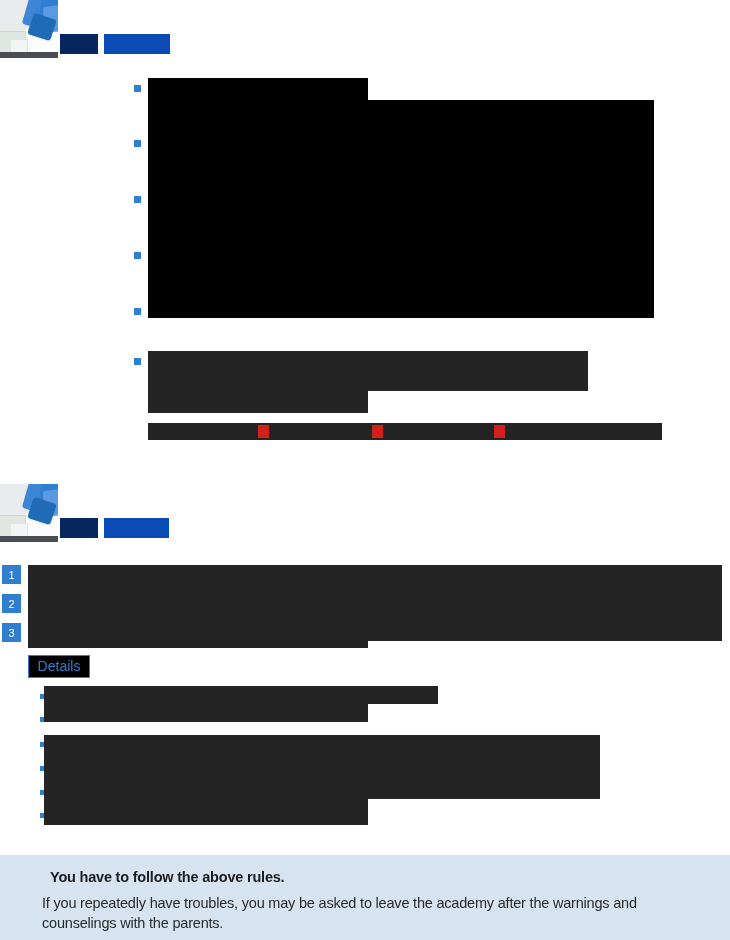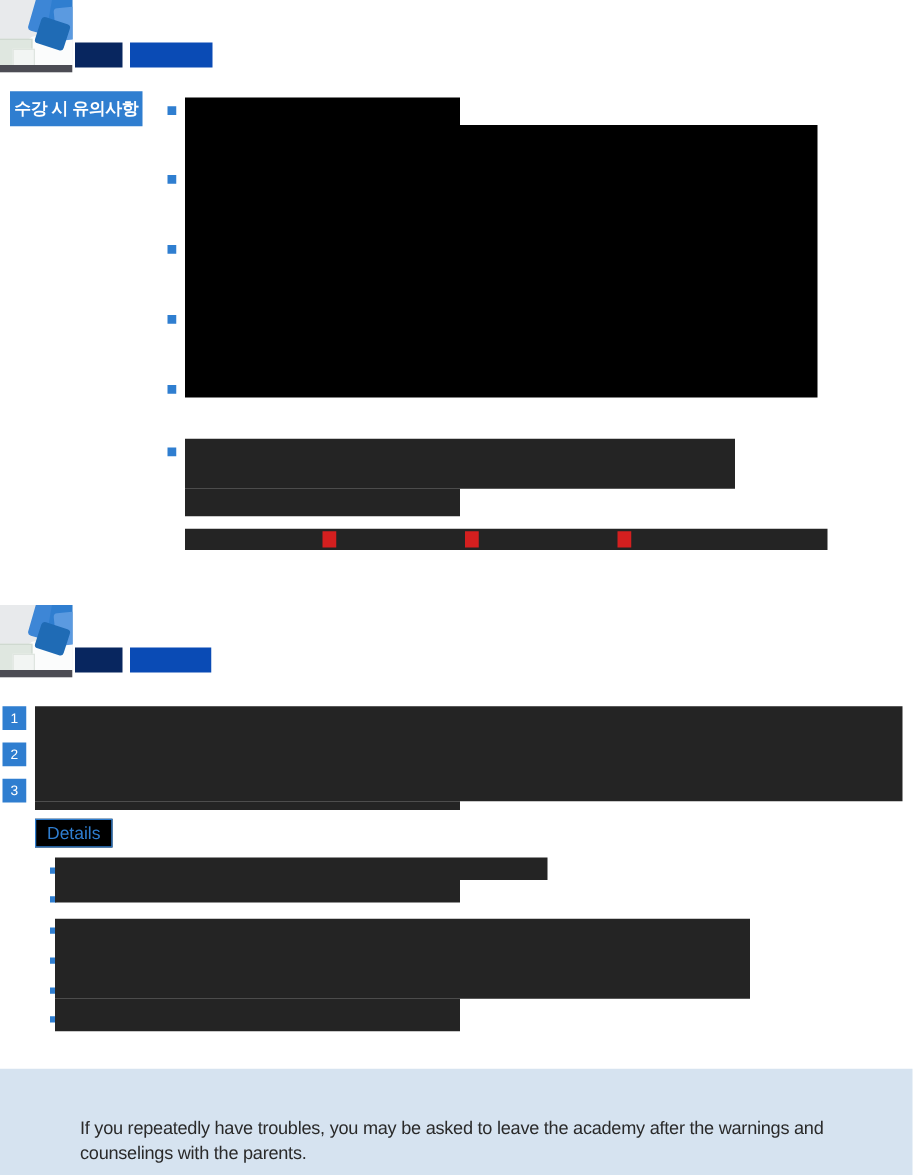--- a/index.html
+++ b/index.html
@@ -85,21 +85,21 @@
 
   
   .footer{
     position:absolute;left:0;width:730px;background:#d6e3f0;
   }
   .footer .ft-strong{
     position:absolute;left:50px;top:14px;font-size:14.5px;font-weight:bold;color:#1c1c1c;
     letter-spacing:-0.2px;white-space:nowrap;
   }
   .footer .ft-body{
-    position:absolute;left:64px;top:38px;width:645px;font-size:14.5px;color:#2a2a2a;
+    position:absolute;left:42px;top:38px;width:645px;font-size:14.5px;color:#2a2a2a;
     line-height:20px;letter-spacing:-0.2px;
   }
 </style>
 </head>
 <body>
 
 <div class="page">
 
   <div class="illus" style="left:0px;top:0px;">
     <div class="white"></div>
@@ -108,21 +108,20 @@
     <div class="b4"></div>
     <div class="b3"></div>
     <div class="deskL"></div>
     <div class="deskR"></div>
     <div class="floor"></div>
   </div>
 
   <div class="bar bar-navy" style="left:60px;top:34px;width:38px;height:20px;"></div>
   <div class="bar bar-blue" style="left:104px;top:34px;width:66px;height:20px;"></div>
 
-  <div class="badge" style="left:8px;top:73px;width:106px;height:28px;">수강 시 유의사항</div>
 
   <div class="sq" style="left:134px;top:85px;"></div>
   <div class="sq" style="left:134px;top:140px;"></div>
   <div class="sq" style="left:134px;top:196px;"></div>
   <div class="sq" style="left:134px;top:252px;"></div>
   <div class="sq" style="left:134px;top:308px;"></div>
 
   <div class="bar bar-black" style="left:148px;top:78px;width:220px;height:24px;"></div>
   <div class="bar bar-black" style="left:148px;top:100px;width:506px;height:218px;"></div>
 
@@ -166,16 +165,17 @@
   <div class="sq-sm" style="left:40px;top:766px;"></div>
   <div class="sq-sm" style="left:40px;top:790px;"></div>
   <div class="sq-sm" style="left:40px;top:813px;"></div>
 
   <div class="bar bar-dark" style="left:44px;top:686px;width:394px;height:18px;"></div>
   <div class="bar bar-dark" style="left:44px;top:704px;width:324px;height:18px;"></div>
   <div class="bar bar-dark" style="left:44px;top:735px;width:556px;height:64px;"></div>
   <div class="bar bar-dark" style="left:44px;top:799px;width:324px;height:26px;"></div>
 
   <div class="footer" style="top:855px;height:85px;">
+    <div class="ft-strong">You have to follow the above rules.</div>
     <div class="ft-body">If you repeatedly have troubles, you may be asked to leave the academy after the warnings and  counselings  with the parents.</div>
   </div>
 
 </div>
 
 </body></html>

